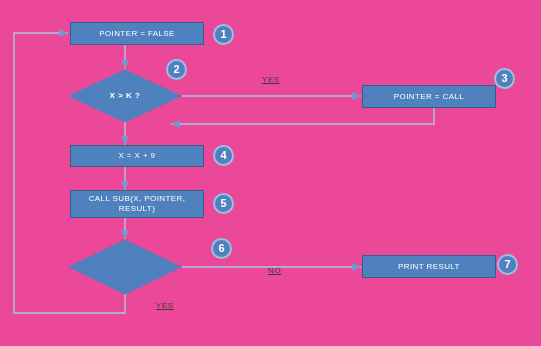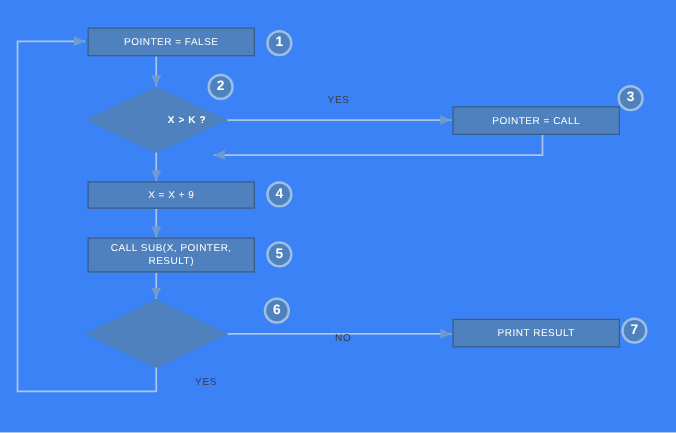--- a/index.html
+++ b/index.html
@@ -7,21 +7,21 @@
     padding: 0;
     background: #ffffff;
   }
   body {
     font-family: "Liberation Sans", sans-serif;
   }
   #canvas {
     position: relative;
     width: 541px;
     height: 346px;
-    background: #3b82f6;
+    background: #ec4899;
     overflow: hidden;
   }
   #flow-svg {
     position: absolute;
     left: 0;
     top: 0;
     width: 541px;
     height: 346px;
   }
   .node-box {
@@ -36,21 +36,21 @@
     font-size: 8px;
     letter-spacing: 0.4px;
     text-align: center;
     line-height: 1.25;
     padding: 1px 3px;
   }
   .diamond-label {
     position: absolute;
     display: flex;
     align-items: center;
-    justify-content: flex-end;
+    justify-content: center;
     color: #ffffff;
     font-size: 8px;
     font-weight: bold;
     letter-spacing: 0.5px;
     text-align: center;
     line-height: 1.3;
     pointer-events: none;
   }
   .badge {
     position: absolute;
@@ -67,20 +67,21 @@
     align-items: center;
     justify-content: center;
     line-height: 1;
   }
   .edge-label {
     position: absolute;
     color: #3b3b3b;
     font-size: 8px;
     letter-spacing: 0.6px;
     white-space: nowrap;
+    text-decoration: underline;
   }
 </style>
 </head>
 <body>
 
 <div id="canvas">
 
   <svg id="flow-svg" viewBox="0 0 541 346" xmlns="http://www.w3.org/2000/svg">
     <defs>
       <marker id="arrow" viewBox="0 0 10 10" refX="9" refY="5" markerWidth="7" markerHeight="7" orient="auto-start-reverse">

